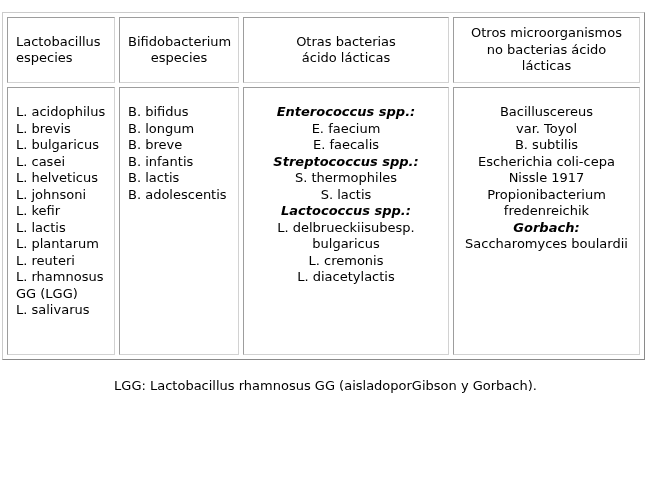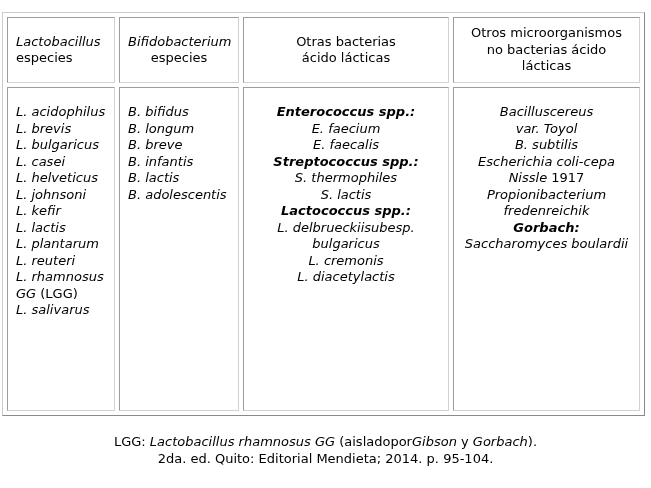--- a/index.html
+++ b/index.html
@@ -40,27 +40,27 @@
     font-weight: normal;
     text-align: center;
     line-height: 16.5px;
     padding: 2px 8px;
   }
   th {
     height: 66px;
     vertical-align: middle;
   }
   td {
-    height: 324px;
+    height: 268px;
     vertical-align: top;
     padding-top: 16px;
   }
   .left { text-align: left; }
   .line { white-space: nowrap; }
-  .i  { font-style: italic; }
+  .i  { }
   .b  { font-weight: bold; }
   .bi { font-weight: bold; font-style: italic; }
   .footnote {
     margin-top: 18px;
     text-align: center;
     line-height: 16.5px;
   }
 </style>
 </head>
 <body>
@@ -142,16 +142,15 @@
             <div class="line"><span class="i">fredenreichik</span></div>
             <div class="line"><span class="bi">Gorbach:</span></div>
             <div class="line"><span class="i">Saccharomyces boulardii</span></div>
           </td>
       </tr>
     </tbody>
   </table>
 
   <div class="footnote">
       <div class="line"><span>LGG: </span><span class="i">Lactobacillus rhamnosus GG</span><span> (aisladopor</span><span class="i">Gibson</span><span> y </span><span class="i">Gorbach</span><span>).</span></div>
-      <div class="line"><span>2da. ed. Quito: Editorial Mendieta; 2014. p. 95-104.</span></div>
     </div>
 
 </div>
 
 </body></html>

